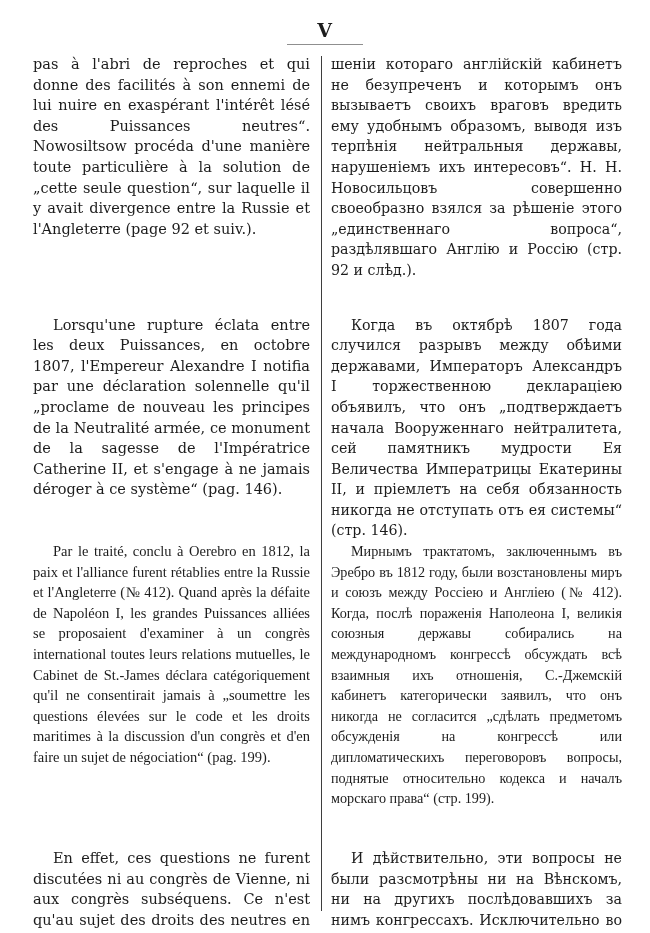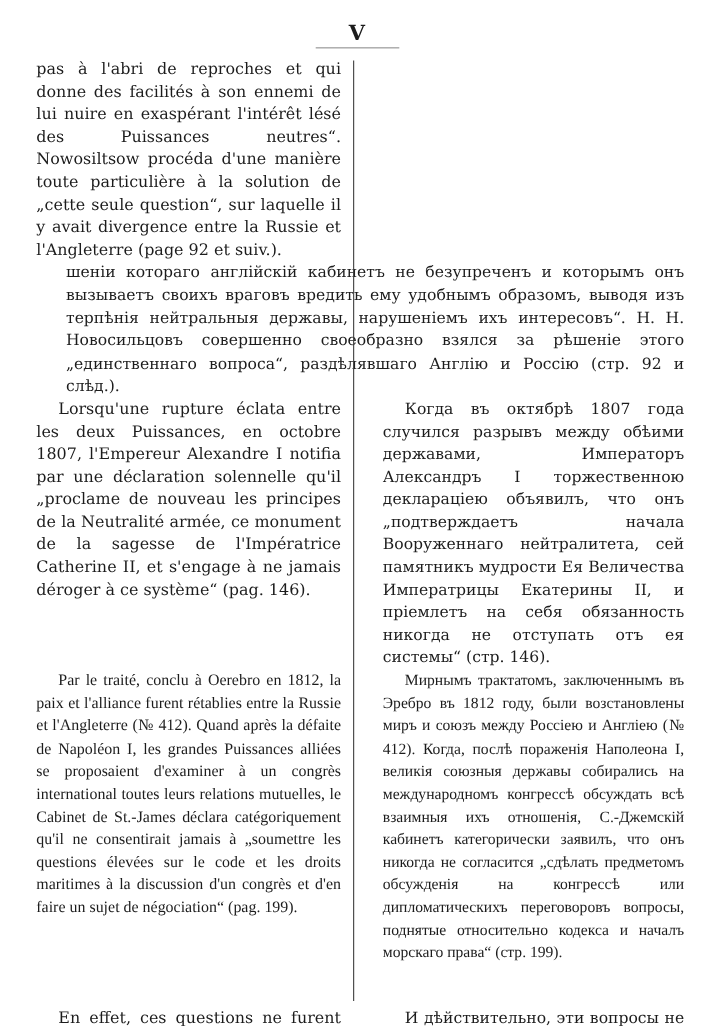--- a/index.html
+++ b/index.html
@@ -41,35 +41,35 @@
     left: 288px;
     top: 2px;
     height: 99%;
     width: 1px;
     background: #3e3e3e;
   }
   .row {
     display: flex;
     align-items: flex-start;
   }
-  .row-1 { min-height: 204px; flex-direction: column; }
-  .row-2 { min-height: 199px; }
+  .row-1 { min-height: 204px; }
+  .row-2 { min-height: 199px; margin-top: 34px; }
   .row-3 { min-height: 307px; font-family: Liberation Serif, serif; }
   .cell-left {
     width: 288px;
     box-sizing: border-box;
     padding-right: 11px;
     font-size: 14.5px;
     line-height: 20.6px;
     text-align: justify;
   }
   .cell-right {
     flex: 1;
     box-sizing: border-box;
-    padding-left: 27px;
+    padding-left: 10px;
     font-size: 14.2px;
     line-height: 20.6px;
     text-align: justify;
   }
   .indent {
     text-indent: 20px;
   }
 </style>
 </head>
 <body>

